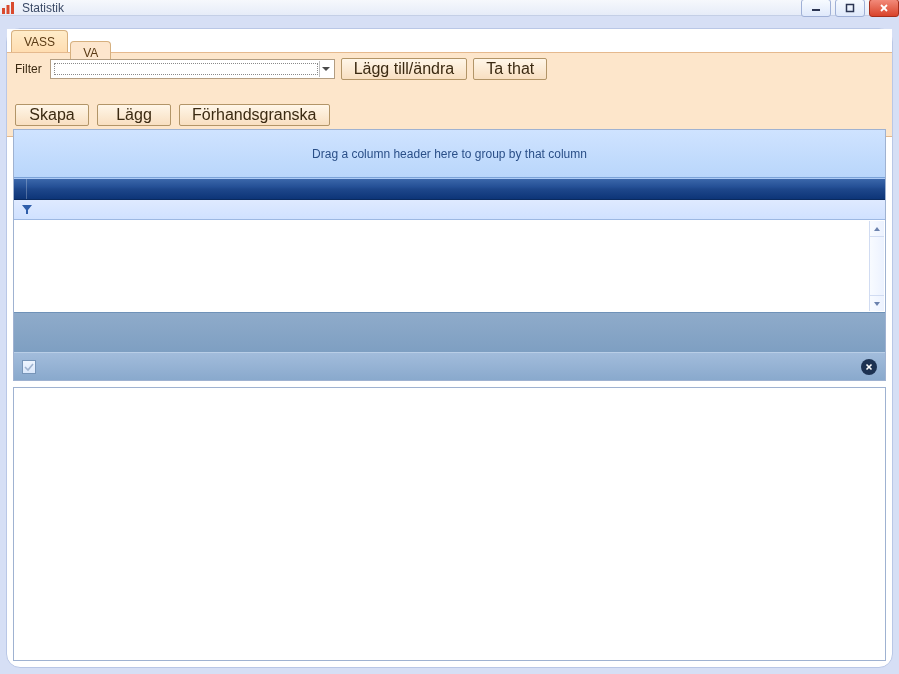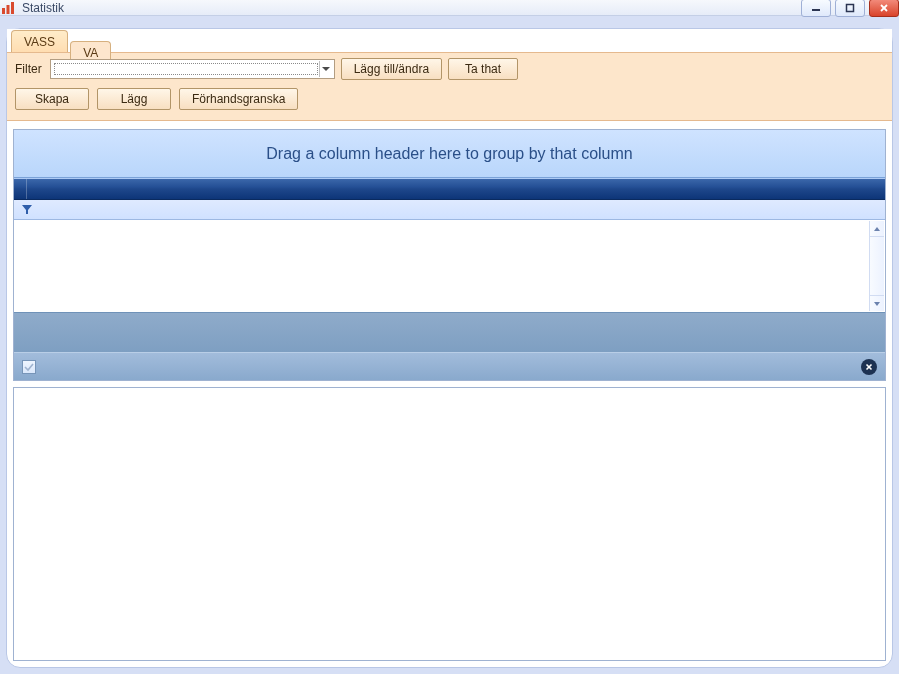--- a/index.html
+++ b/index.html
@@ -86,21 +86,21 @@
     }
 
     
     .toolstrip {
       background: #fde6cb;
       border-bottom: 1px solid #e5b98e;
       padding: 5px 8px 10px 8px;
     }
     .row1 {
       display: flex; align-items: center; gap: 6px;
-      margin-bottom: 8px;
+      margin-bottom: 24px;
     }
     .row1 .filter-label { color: #3b2a12; margin-right: 2px; }
     .filter-select {
       width: 285px; height: 20px;
       border: 1px solid #b29d82;
       background: #fff;
       display: flex; align-items: center; justify-content: flex-end;
       padding: 0 2px;
       position: relative;
     }
@@ -118,21 +118,21 @@
     }
     .tool-btn {
       height: 22px;
       padding: 0 12px;
       border: 1px solid #b29568;
       border-radius: 2px;
       background: linear-gradient(to bottom, #fff6e8, #f8dfc1);
       color: #3b2a12;
       display: inline-flex; align-items: center; justify-content: center;
       cursor: default;
-      font-size: 12px;
+      font-size: 16px;
       min-width: 70px;
     }
     .row2 { display: flex; gap: 8px; align-items: flex-end; }
 
     
     .content {
       position: absolute;
       top: 100px; left: 6px; right: 6px; bottom: 6px;
       display: flex; flex-direction: column;
       gap: 6px;
@@ -142,21 +142,21 @@
     .grid-wrap {
       border: 1px solid #9fb2d1;
       background: #86a7c9;
       display: flex; flex-direction: column;
       height: 252px;
     }
     .group-panel {
       height: 48px;
       background: linear-gradient(to bottom, #cfe3ff, #b9d6fb);
       display: flex; align-items: center; justify-content: center;
-      color: #2a4f88; font-size: 16px;
+      color: #2a4f88; font-size: 12px;
       border-bottom: 1px solid #7aa2d8;
     }
     .col-header {
       height: 22px;
       background: linear-gradient(to bottom, #3b67aa 0%, #244f95 40%, #1e478b 50%, #0d3578 100%);
       border-top: 1px solid #adcaf5;
       border-bottom: 1px solid #0a2a5f;
       position: relative;
     }
     .col-header::before {

